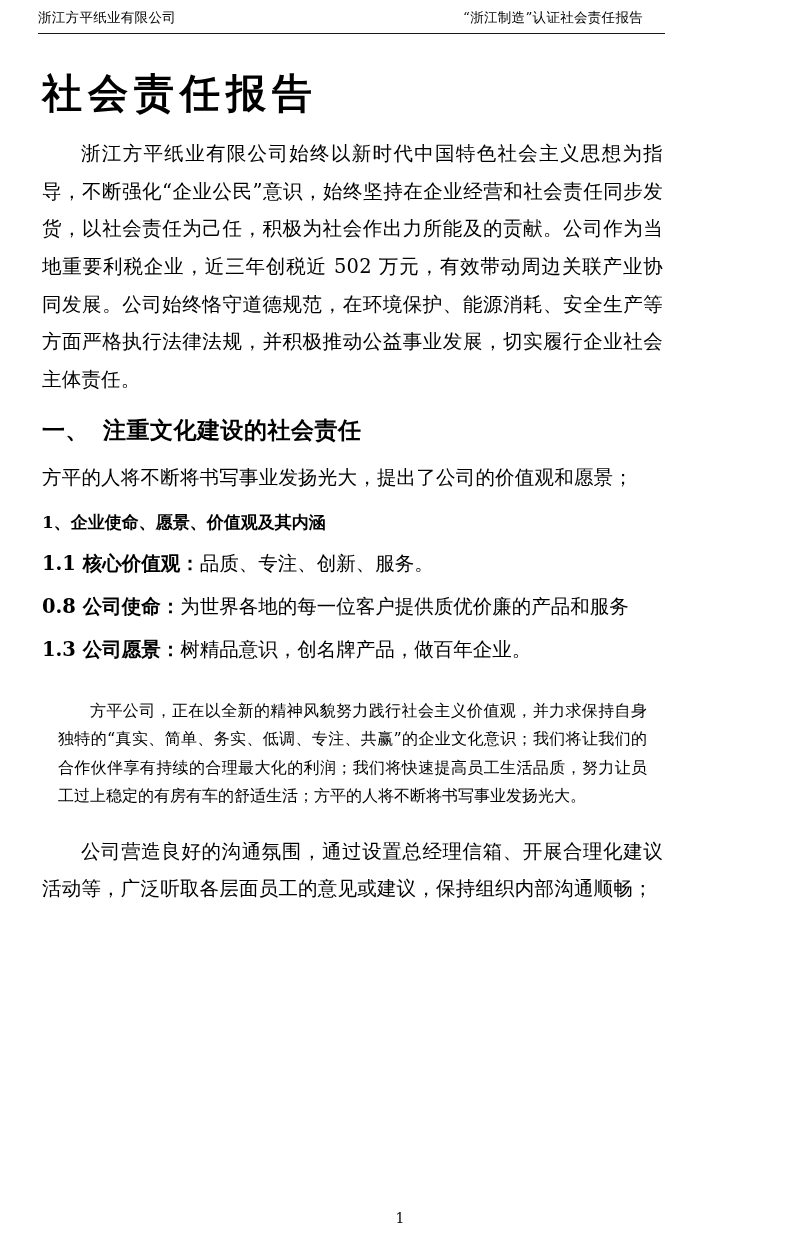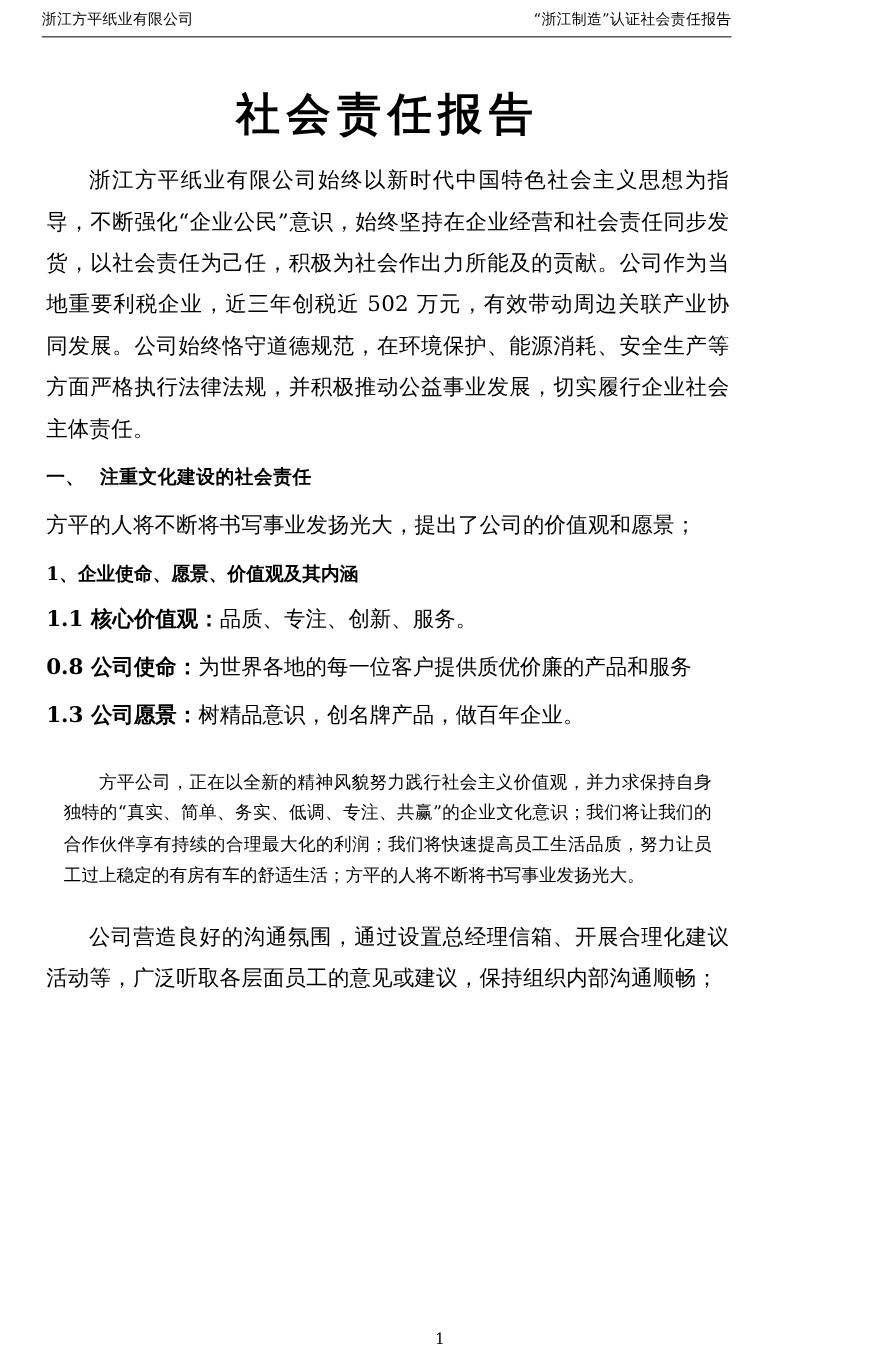--- a/index.html
+++ b/index.html
@@ -34,47 +34,47 @@
     font-size: 13.5px;
     letter-spacing: 0.3px;
     padding-top: 9px;
     box-sizing: border-box;
   }
   .header .left {
     white-space: nowrap;
   }
   .header .right {
     white-space: nowrap;
+    margin-right: 22px;
   }
   
   .content {
     margin: 0 40px 0 42px;
     padding-top: 18px;
   }
   .doc-title {
-    text-align: center;
     font-size: 40px;
     font-weight: 700;
     letter-spacing: 6px;
-    margin: 24px 0 14px 0;
+    margin: 14px 0 14px 0;
     font-family: Liberation Serif, serif;
   }
   p.body-text {
     font-size: 19.5px;
     line-height: 1.93;
     margin: 0 0 2px 0;
     text-align: justify;
     text-justify: inter-ideograph;
     letter-spacing: 0.2px;
   }
   p.indent {
     text-indent: 2em;
   }
   h2.section-heading {
-    font-size: 17px;
+    font-size: 23px;
     font-weight: 700;
     margin: 12px 0 10px 0;
     line-height: 1.7;
     letter-spacing: 0.5px;
   }
   h2.section-heading .num {
     margin-right: 14px;
   }
   p.sub-heading {
     font-size: 17px;

